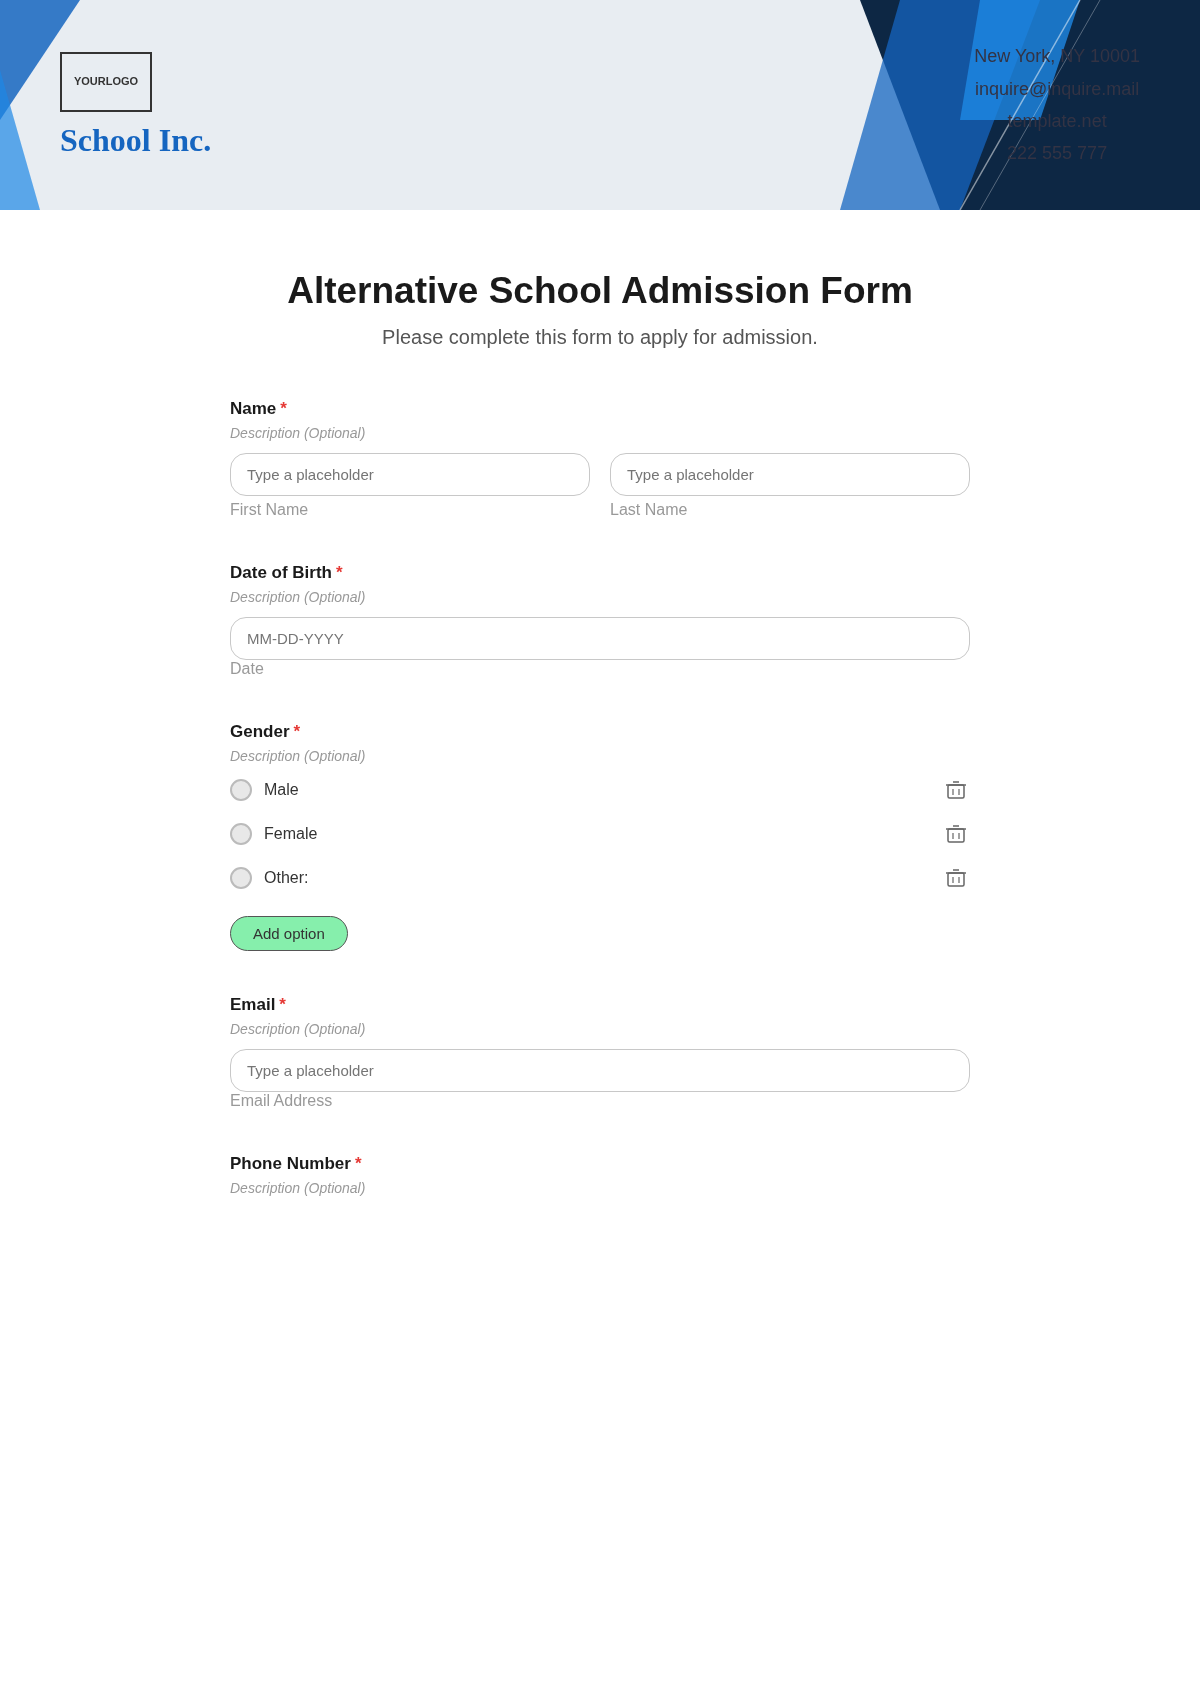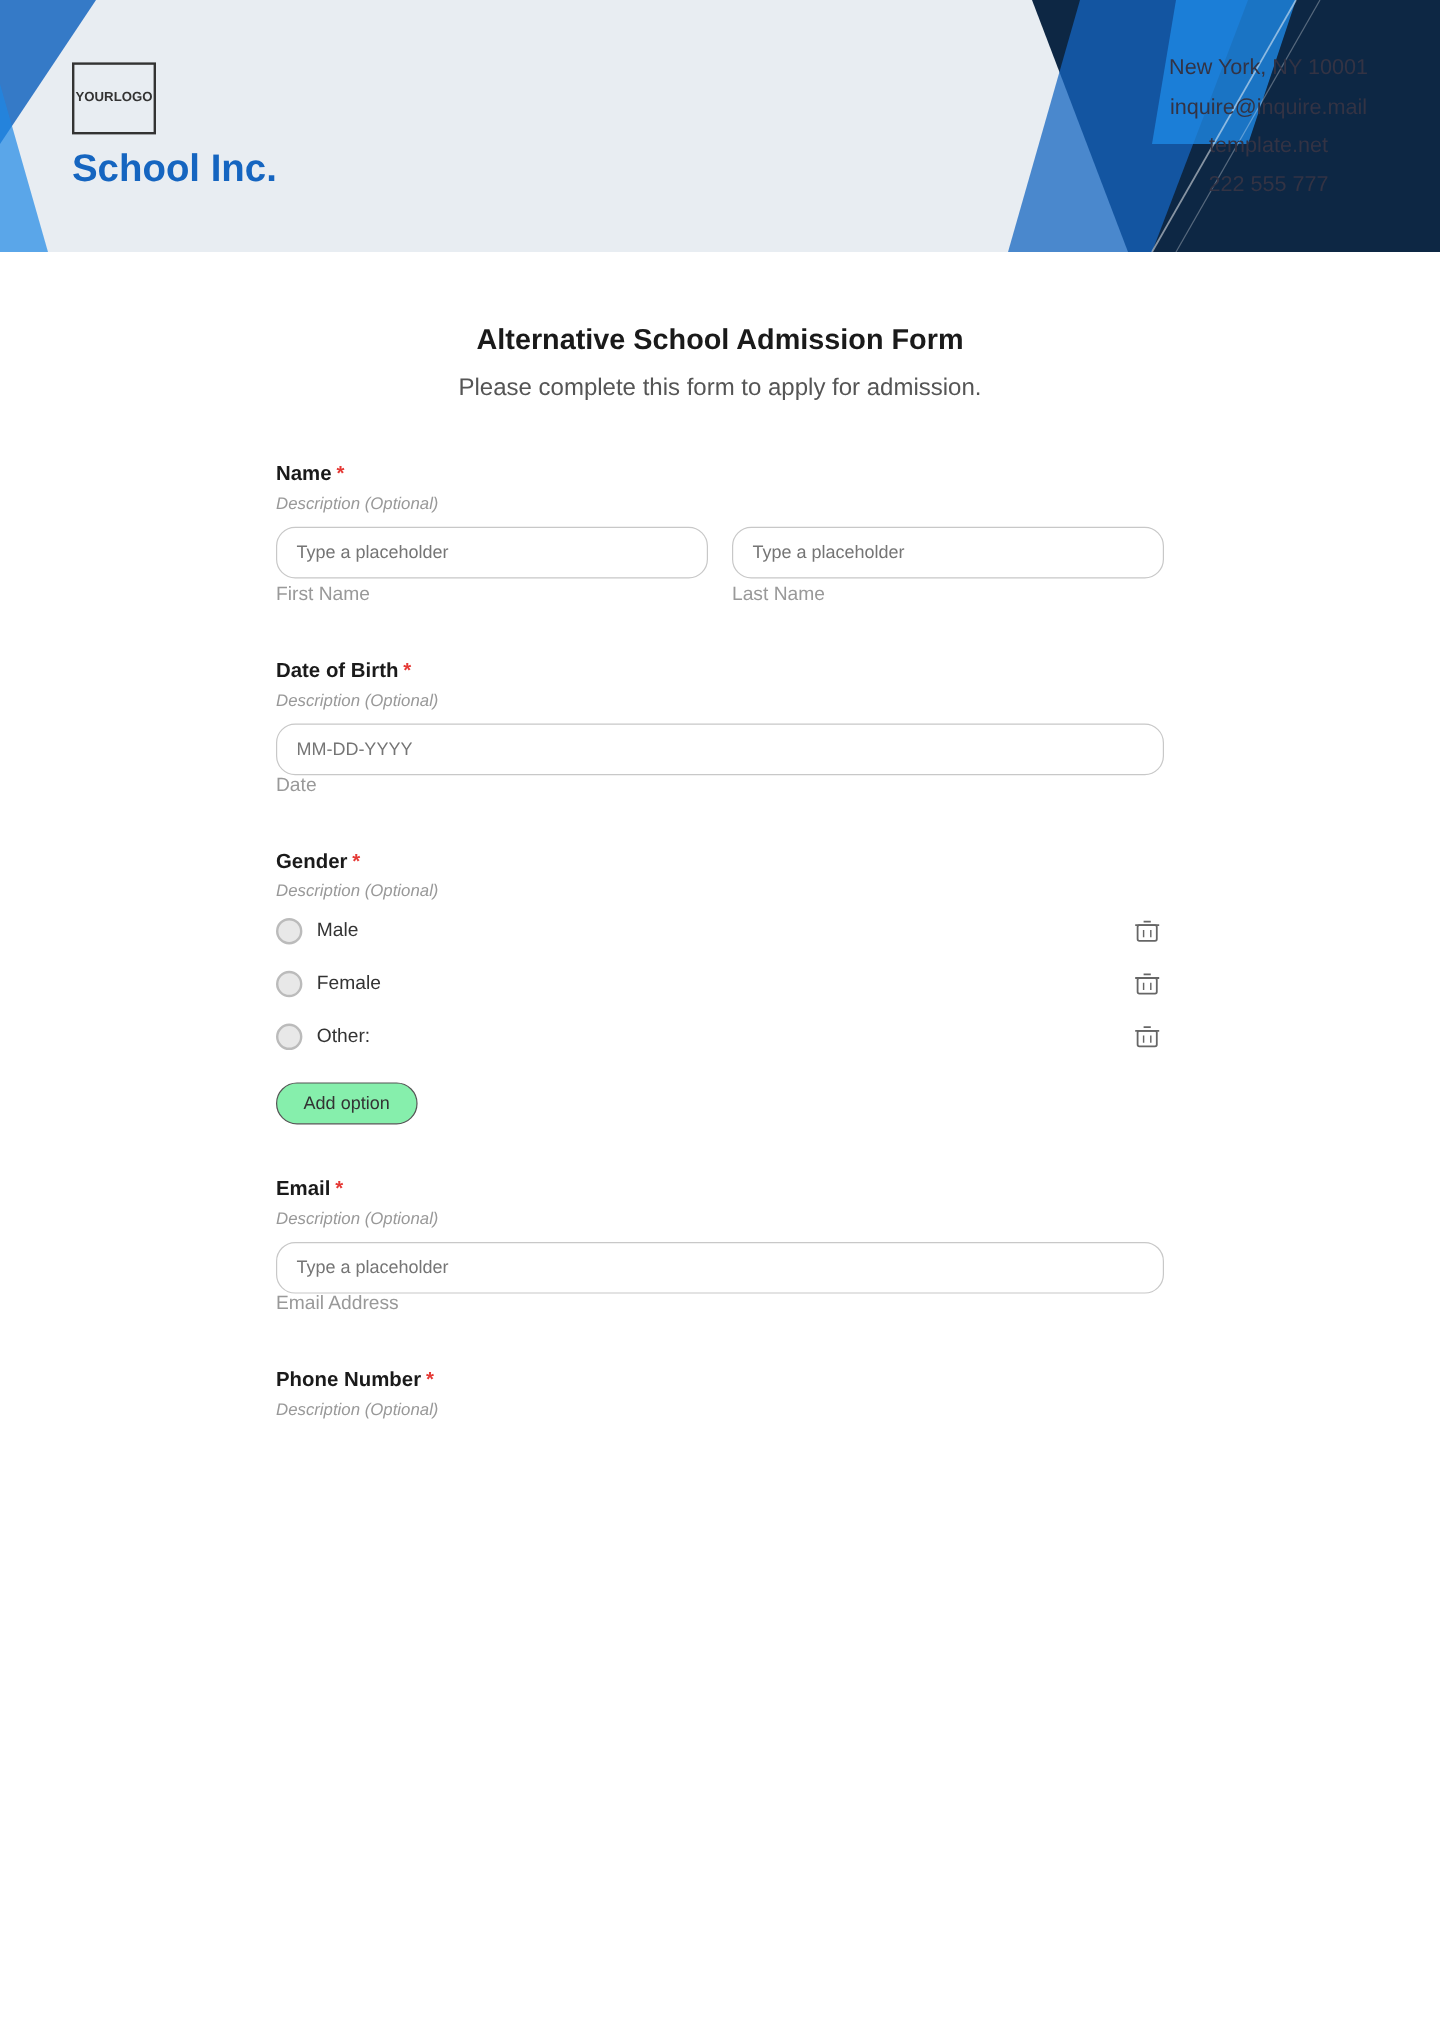--- a/index.html
+++ b/index.html
@@ -24,37 +24,38 @@
 
     .header-left {
       display: flex;
       flex-direction: column;
       align-items: flex-start;
       z-index: 2;
     }
 
     .logo-box {
       border: 2px solid #333;
-      width: 70px;
+      width: 92px;
       height: 60px;
       display: flex;
       align-items: center;
       justify-content: center;
       font-size: 11px;
       font-weight: bold;
       text-align: center;
       line-height: 1.3;
       color: #333;
       margin-bottom: 10px;
     }
 
     .school-name {
       font-size: 32px;
       font-weight: 800;
       color: #1565c0;
+      font-family: Liberation Serif, serif;
     }
 
     .header-right {
       text-align: center;
       font-size: 18px;
       color: #334;
       z-index: 2;
       line-height: 1.8;
     }
 
@@ -80,21 +81,21 @@
 
     
     .form-container {
       background: #fff;
       max-width: 900px;
       margin: 0 auto;
       padding: 60px 80px 80px;
     }
 
     .form-title {
-      font-size: 24px;
+      font-size: 37px;
       font-weight: 800;
       text-align: center;
       color: #1a1a1a;
       margin-bottom: 14px;
     }
 
     .form-subtitle {
       text-align: center;
       color: #555;
       font-size: 20px;

